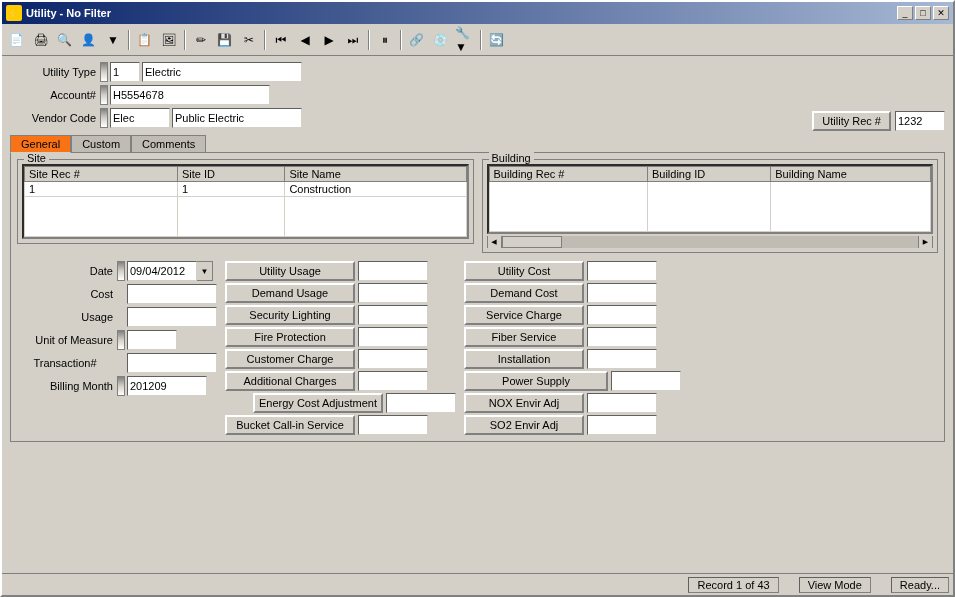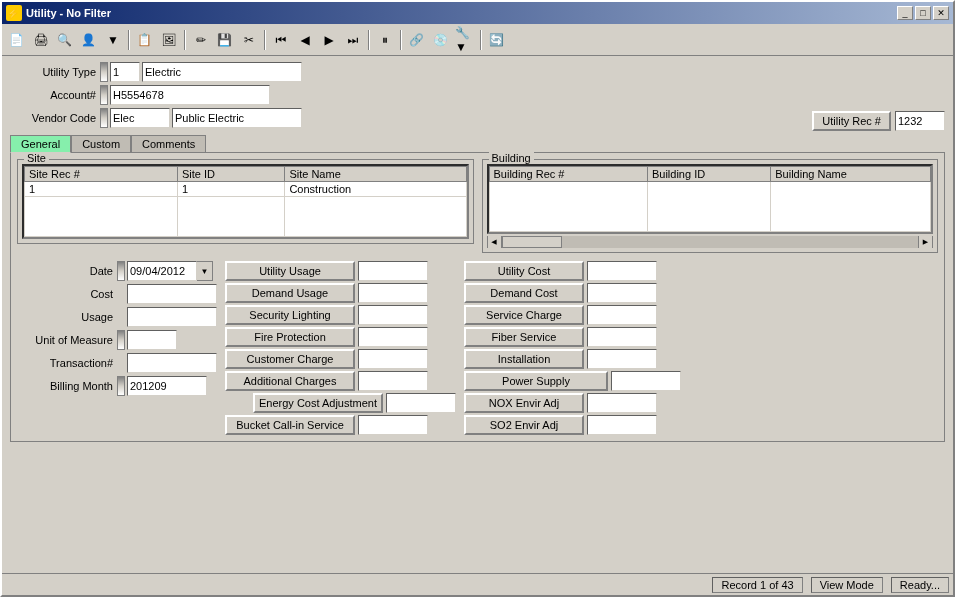--- a/index.html
+++ b/index.html
@@ -154,21 +154,21 @@
       border: 1px solid #808080;
       border-bottom: none;
       background: #c0bcb4;
       cursor: pointer;
       font-size: 11px;
       position: relative;
       top: 1px;
     }
 
     .tab.active {
-      background: #86efac;
+      background: #f97316;
       border-bottom: 1px solid #d4d0c8;
       z-index: 1;
       text-align: right;
     }
 
     .tab-content {
       border: 1px solid #808080;
       background: #d4d0c8;
       padding: 6px;
       position: relative;
@@ -257,21 +257,21 @@
     }
 
     
     .status-bar {
       height: 22px;
       background: #d4d0c8;
       border-top: 1px solid #808080;
       display: flex;
       align-items: center;
       padding: 0 4px;
-      gap: 8px;
+      gap: 20px;
       flex-shrink: 0;
     }
 
     .status-panel {
       border: 1px solid #808080;
       border-top-color: #606060;
       border-left-color: #606060;
       padding: 1px 8px;
       font-size: 11px;
       background: #d4d0c8;
@@ -493,21 +493,21 @@
               <input class="form-input" style="width: 90px; margin-left: 10px;" type="text" value="">
             </div>
 
             <div class="form-row">
               <span class="form-label" style="width:100px;">Unit of Measure</span>
               <div class="field-separator" style="width:8px;height:20px;background:linear-gradient(to bottom,#808080,#d4d0c8,#fff);border:1px solid #808080;margin-right:2px;"></div>
               <input class="form-input" style="width: 50px;" type="text" value="">
             </div>
 
             <div class="form-row">
-              <span class="form-label" style="width:100px;">Transaction#</span>
+              <span class="form-label" style="width:100px;text-align:center;">Transaction#</span>
               <input class="form-input" style="width: 90px; margin-left: 10px;" type="text" value="">
             </div>
 
             <div class="form-row">
               <span class="form-label" style="width:100px;">Billing Month</span>
               <div class="field-separator" style="width:8px;height:20px;background:linear-gradient(to bottom,#808080,#d4d0c8,#fff);border:1px solid #808080;margin-right:2px;"></div>
               <input class="form-input" style="width: 80px;" type="text" value="201209">
             </div>
           </div>
 

